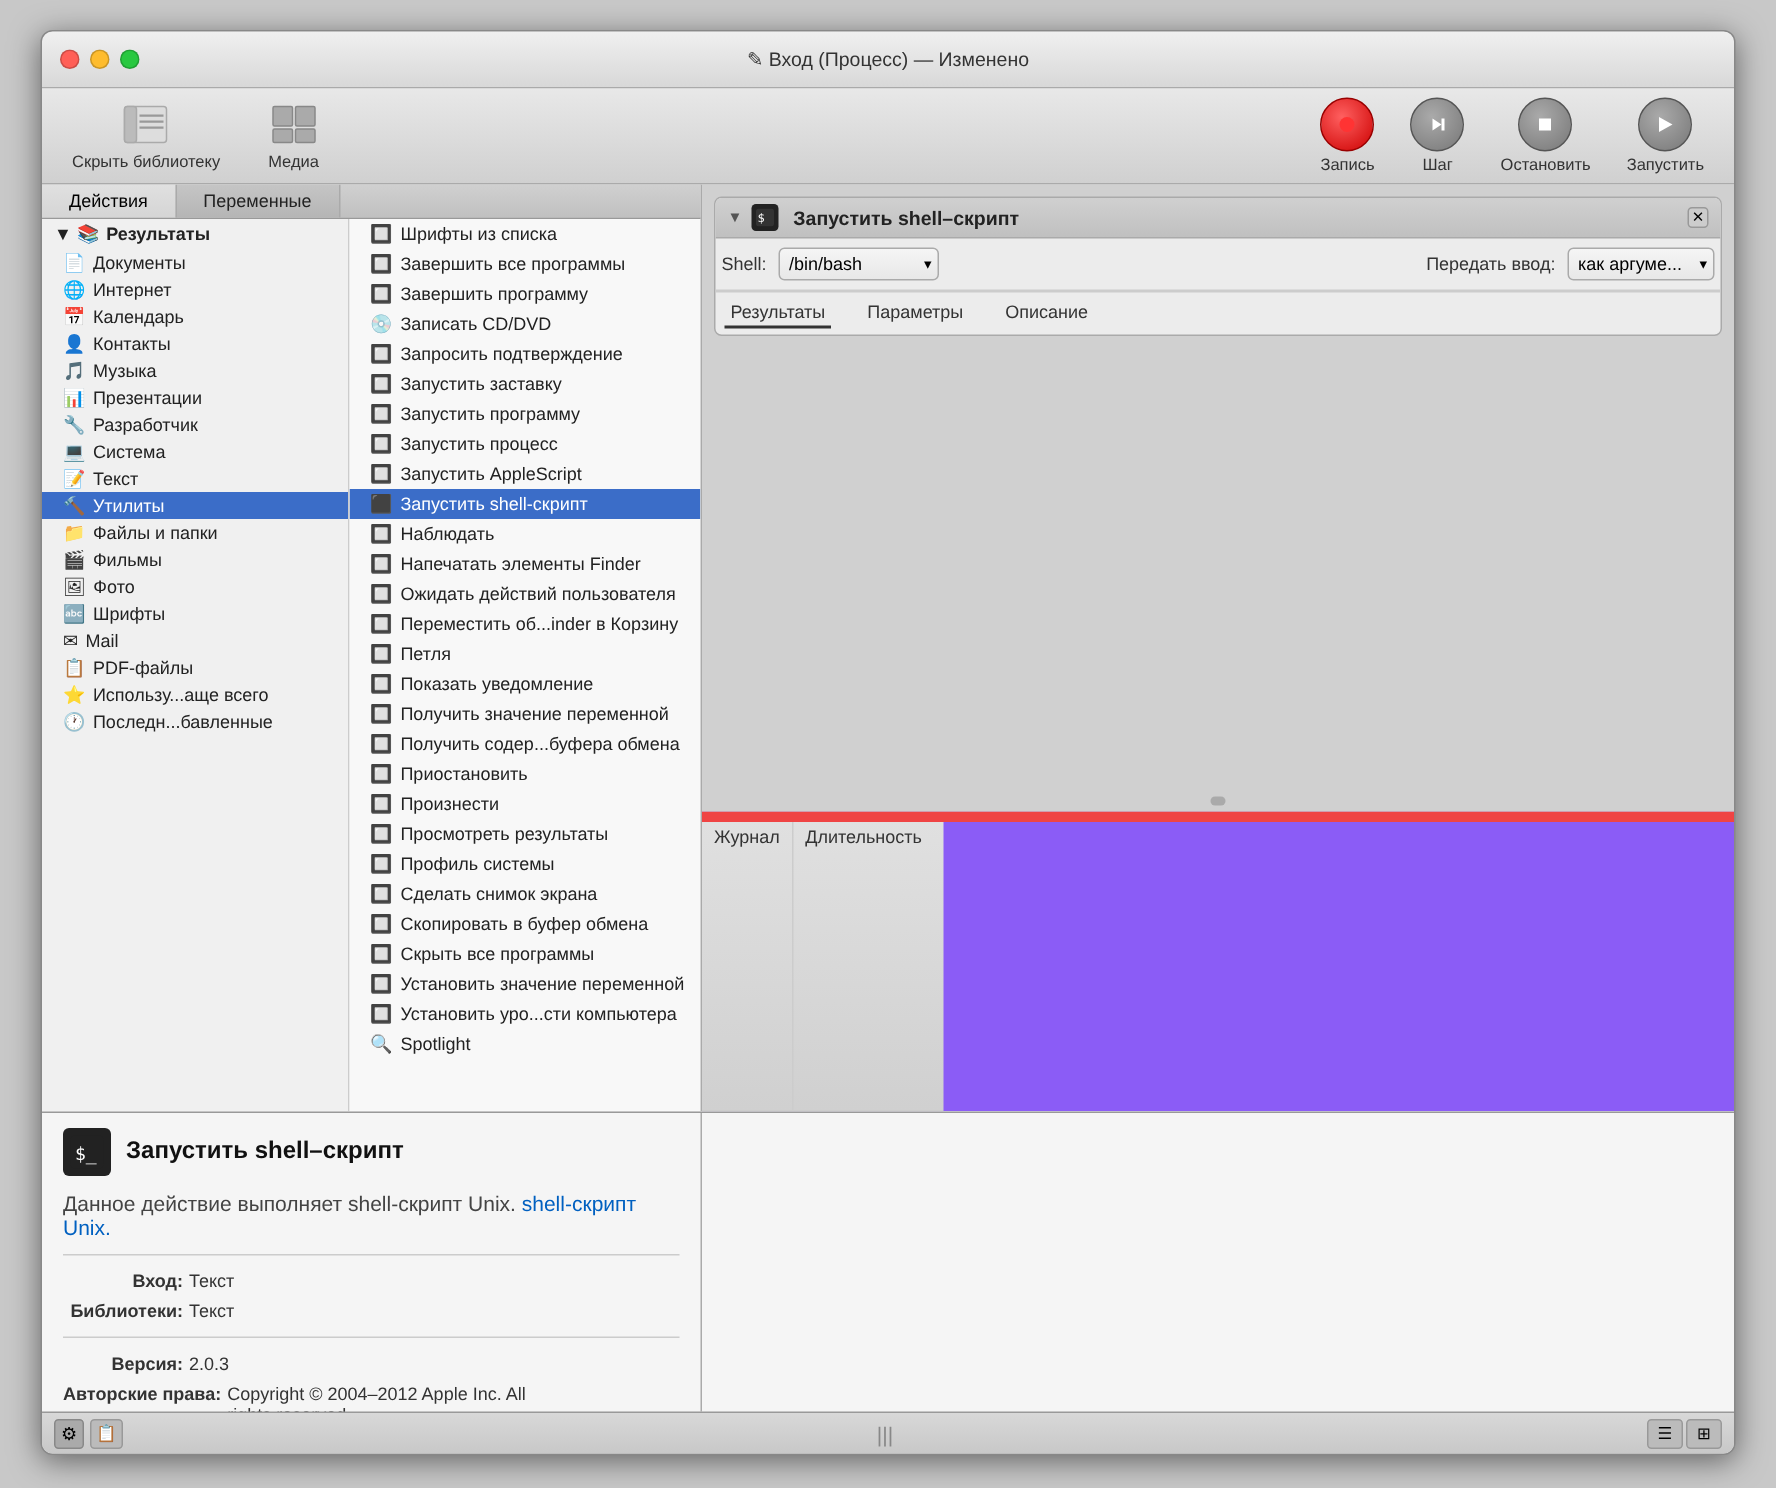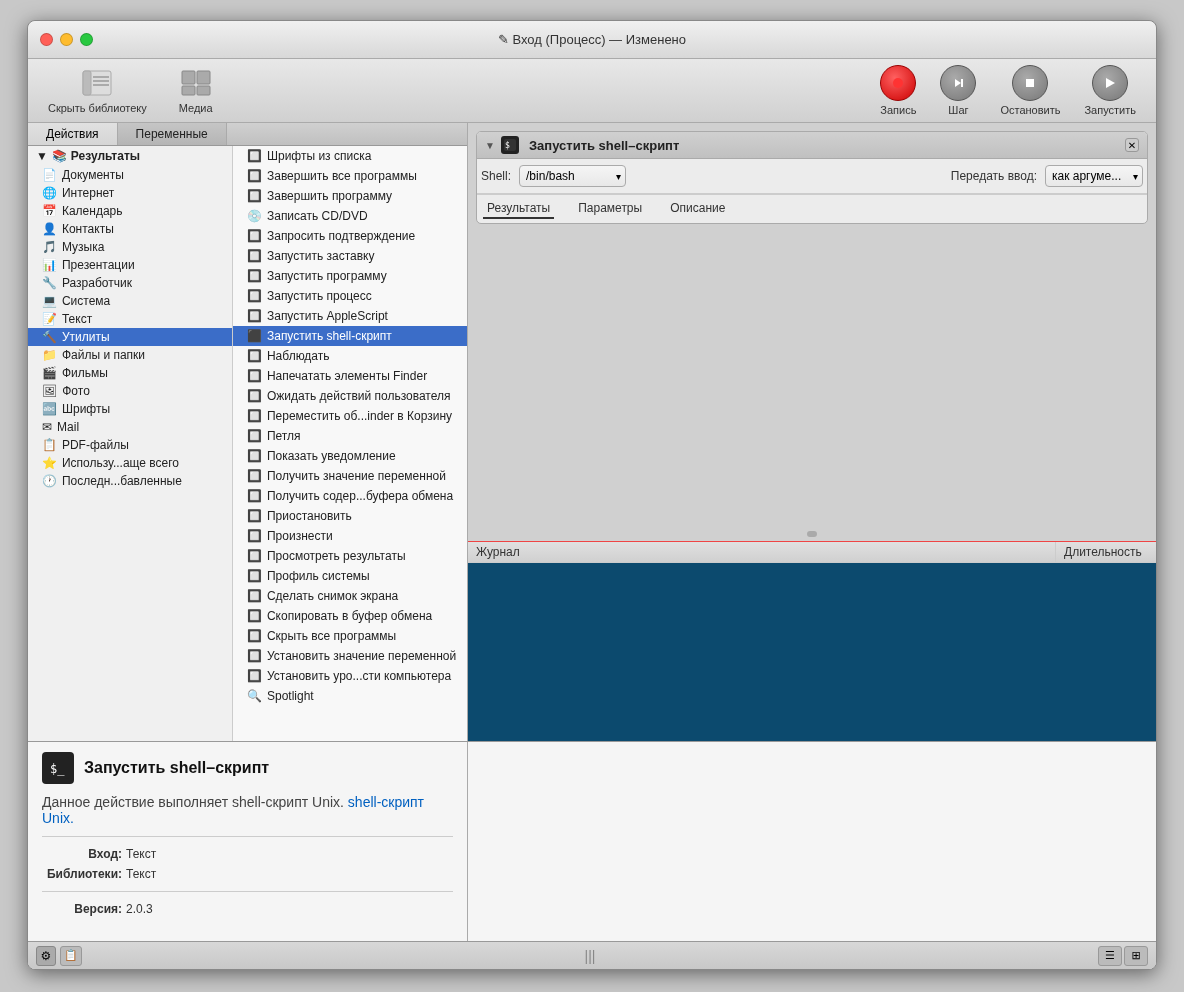--- a/index.html
+++ b/index.html
@@ -325,24 +325,24 @@
     .workflow-canvas {
       flex: 1;
       background: #d0d0d0;
       position: relative;
       overflow: hidden;
     }
 
     
     .log-area {
       height: 200px;
-      background: #0c4a6e;
-      border-top: 1px solid #ef4444;
-      display: flex;
-      flex-direction: column;
+      background: #8b5cf6;
+      border-top: 7px solid #ef4444;
+      display: flex;
+      flex-direction: row;
     }
     .log-header {
       display: flex;
       background: linear-gradient(to bottom, #e0e0e0, #d0d0d0);
       border-bottom: 1px solid #ccc;
     }
     .log-col {
       padding: 3px 8px;
       font-size: 12px;
       font-weight: 500;
@@ -802,20 +802,24 @@
         <span class="info-row-value">Текст</span>
       </div>
       <div class="info-row">
         <span class="info-row-label">Библиотеки:</span>
         <span class="info-row-value">Текст</span>
       </div>
       <div class="info-divider"></div>
       <div class="info-row">
         <span class="info-row-label">Версия:</span>
         <span class="info-row-value">2.0.3</span>
+      </div>
+      <div class="info-row" style="align-items:flex-start;">
+        <span class="info-row-label">Авторские права:</span>
+        <span class="info-row-value" style="max-width:220px;">Copyright © 2004–2012 Apple Inc.  All rights reserved.</span>
       </div>
     </div>
 
     <div style="flex:1;background:#f5f5f5;"></div>
   </div>
 
   <div class="status-bar">
     <div class="status-gear">⚙</div>
     <div class="status-icon-btn">📋</div>
     <div class="status-center">

